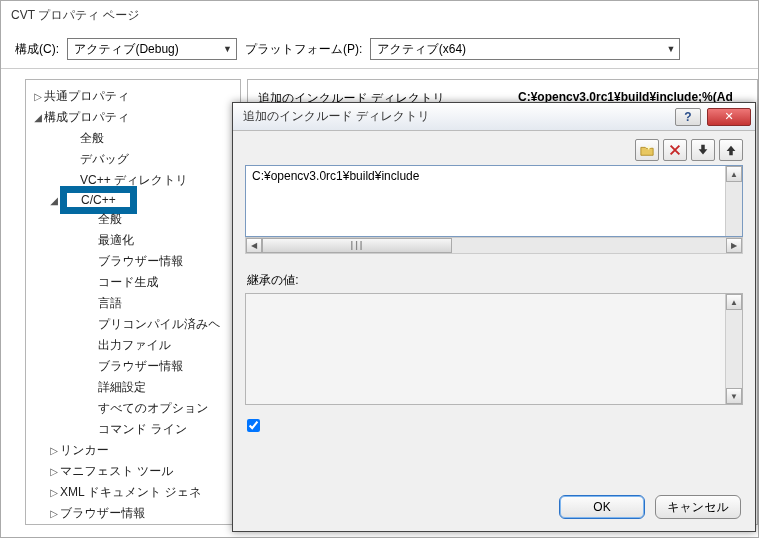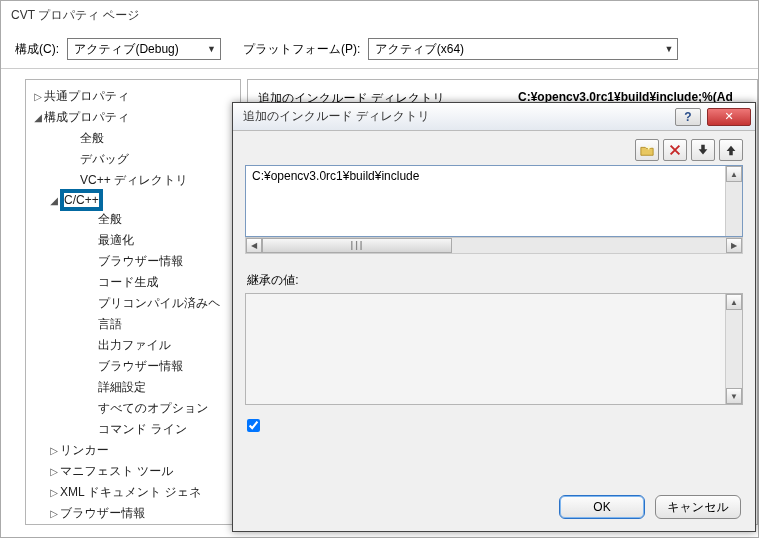--- a/index.html
+++ b/index.html
@@ -9,21 +9,21 @@
 .titlebar { padding: 6px 10px; font-size: 12px; color: #333; }
 .topbar { display: flex; align-items: center; gap: 8px; padding: 8px 14px; border-bottom: 1px solid #ccc; }
 .topbar label { color: #000; }
 .dropdown { display: inline-flex; align-items: center; justify-content: space-between; background: #fff; border: 1px solid #7a7a7a; height: 22px; padding: 0 4px 0 6px; cursor: default; }
 .dropdown .arrow { font-size: 9px; color: #333; margin-left: 6px; }
 
 .content { display: flex; height: calc(100% - 70px); }
 .tree { width: 216px; border: 1px solid #b5b5b5; margin: 10px 0 10px 24px; padding: 6px 2px; overflow: hidden; background: #fff; }
 .tree .node { white-space: nowrap; padding: 2px 2px; color: #222; cursor: default; }
 .tree .expander { display: inline-block; width: 12px; text-align: center; color: #555; font-size: 10px; }
-.tree .sel-box { border: 4px solid #0369a1; padding: 0 0; }
+.tree .sel-box { border: 7px solid #0369a1; padding: 0 14px; }
 .tree .indent-0 { padding-left: 4px; }
 .tree .indent-1 { padding-left: 20px; }
 .tree .indent-2 { padding-left: 40px; }
 .tree .indent-3 { padding-left: 58px; }
 
 .proppanel { flex: 1; margin: 10px 0 10px 6px; background: #fff; border: 1px solid #b5b5b5; padding: 6px 8px; overflow: hidden; }
 .proprow { display: flex; padding: 4px 2px; }
 .proprow .lbl { width: 260px; color: #000; }
 .proprow .val { flex: 1; font-weight: bold; color: #000; white-space: nowrap; overflow: hidden; }
 
@@ -59,45 +59,45 @@
 .modal .btnrow button.primary { border: 1px solid #2a72c8; box-shadow: 0 0 0 1px #7fb6ef inset; }
 </style>
 </head>
 <body>
 
 <div class="window">
   <div class="titlebar">CVT プロパティ ページ</div>
 
   <div class="topbar">
     <label>構成(C):</label>
-    <div class="dropdown" style="width:154px">
+    <div class="dropdown" style="width:170px">
       <span>アクティブ(Debug)</span>
       <span class="arrow">▼</span>
     </div>
-    <label style="margin-left:14px">プラットフォーム(P):</label>
+    <label style="">プラットフォーム(P):</label>
     <div class="dropdown" style="width:310px">
       <span>アクティブ(x64)</span>
       <span class="arrow">▼</span>
     </div>
   </div>
 
   <div class="content">
     <div class="tree" id="navtree">
         <div class="node indent-0"><span class="expander">▷</span><span>共通プロパティ</span></div>
         <div class="node indent-0"><span class="expander">◢</span><span>構成プロパティ</span></div>
         <div class="node indent-2"><span class="expander"></span><span>全般</span></div>
         <div class="node indent-2"><span class="expander"></span><span>デバッグ</span></div>
         <div class="node indent-2"><span class="expander"></span><span>VC++ ディレクトリ</span></div>
         <div class="node indent-1"><span class="expander">◢</span><span class="sel-box">C/C++</span></div>
         <div class="node indent-3"><span class="expander"></span><span>全般</span></div>
         <div class="node indent-3"><span class="expander"></span><span>最適化</span></div>
         <div class="node indent-3"><span class="expander"></span><span>ブラウザー情報</span></div>
         <div class="node indent-3"><span class="expander"></span><span>コード生成</span></div>
+        <div class="node indent-3"><span class="expander"></span><span>言語</span></div>
         <div class="node indent-3"><span class="expander"></span><span>プリコンパイル済みヘ</span></div>
-        <div class="node indent-3"><span class="expander"></span><span>言語</span></div>
         <div class="node indent-3"><span class="expander"></span><span>出力ファイル</span></div>
         <div class="node indent-3"><span class="expander"></span><span>ブラウザー情報</span></div>
         <div class="node indent-3"><span class="expander"></span><span>詳細設定</span></div>
         <div class="node indent-3"><span class="expander"></span><span>すべてのオプション</span></div>
         <div class="node indent-3"><span class="expander"></span><span>コマンド ライン</span></div>
         <div class="node indent-1"><span class="expander">▷</span><span>リンカー</span></div>
         <div class="node indent-1"><span class="expander">▷</span><span>マニフェスト ツール</span></div>
         <div class="node indent-1"><span class="expander">▷</span><span>XML ドキュメント ジェネ</span></div>
         <div class="node indent-1"><span class="expander">▷</span><span>ブラウザー情報</span></div>
         <div class="node indent-1"></div>

